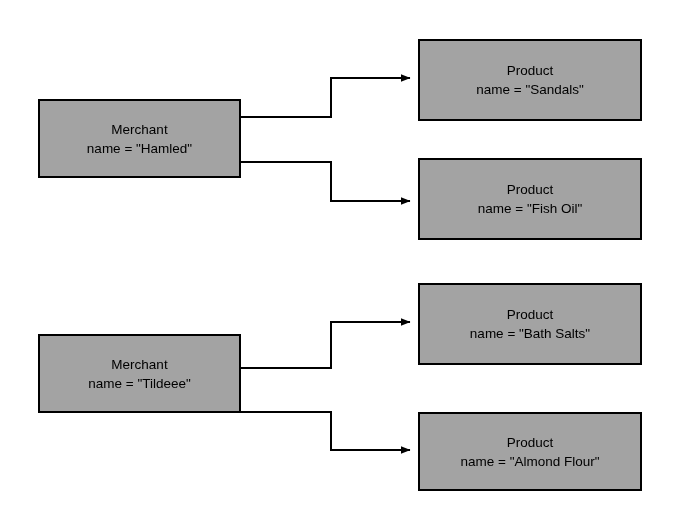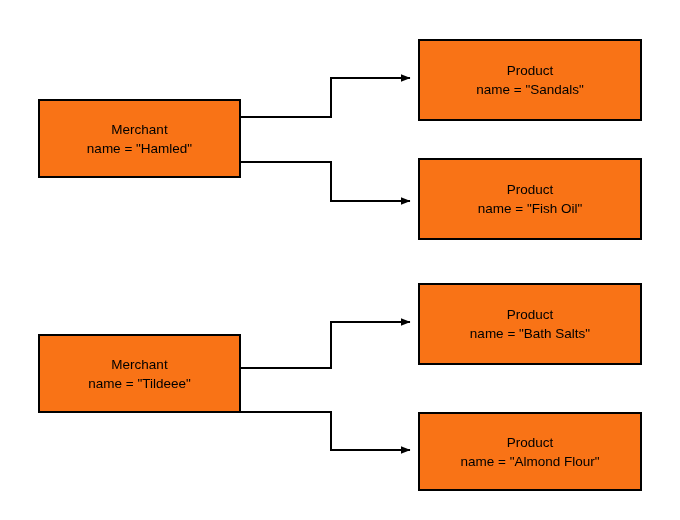--- a/index.html
+++ b/index.html
@@ -20,21 +20,21 @@
   #edge-layer {
     position: absolute;
     left: 0;
     top: 0;
     width: 680px;
     height: 520px;
   }
   .node {
     position: absolute;
     box-sizing: border-box;
-    background: #f97316;
+    background: #a3a3a3;
     border: 2px solid #000000;
     display: flex;
     flex-direction: column;
     align-items: center;
     justify-content: center;
     color: #000000;
     z-index: 2;
   }
   .node-type {
     font-size: 13.5px;

